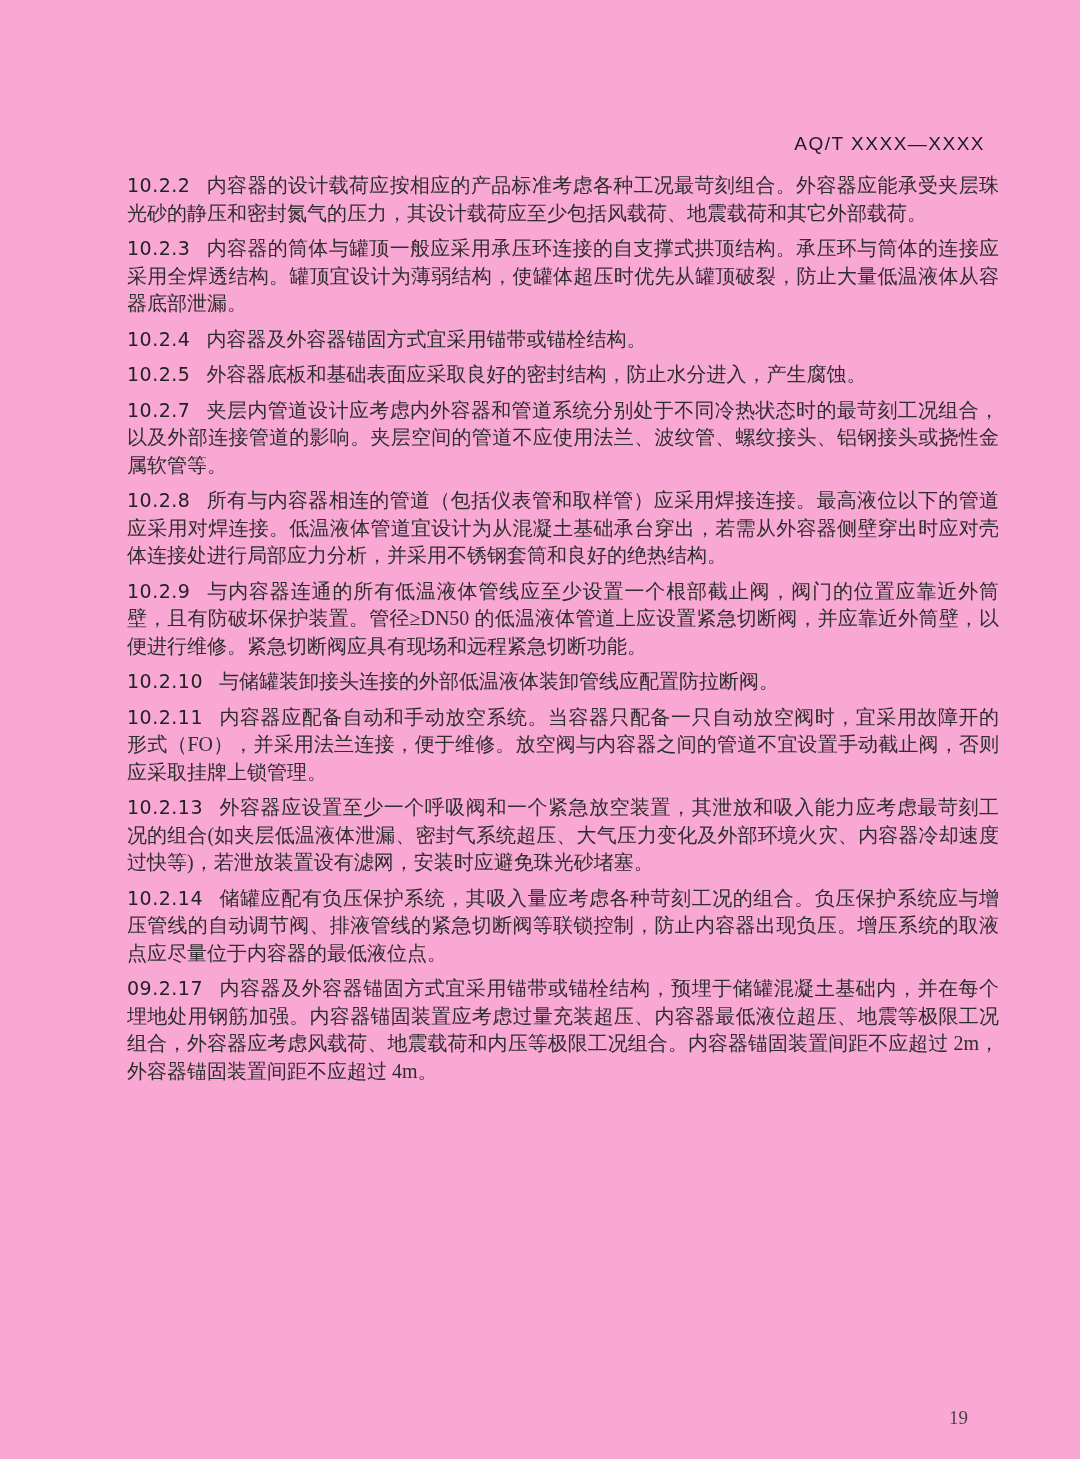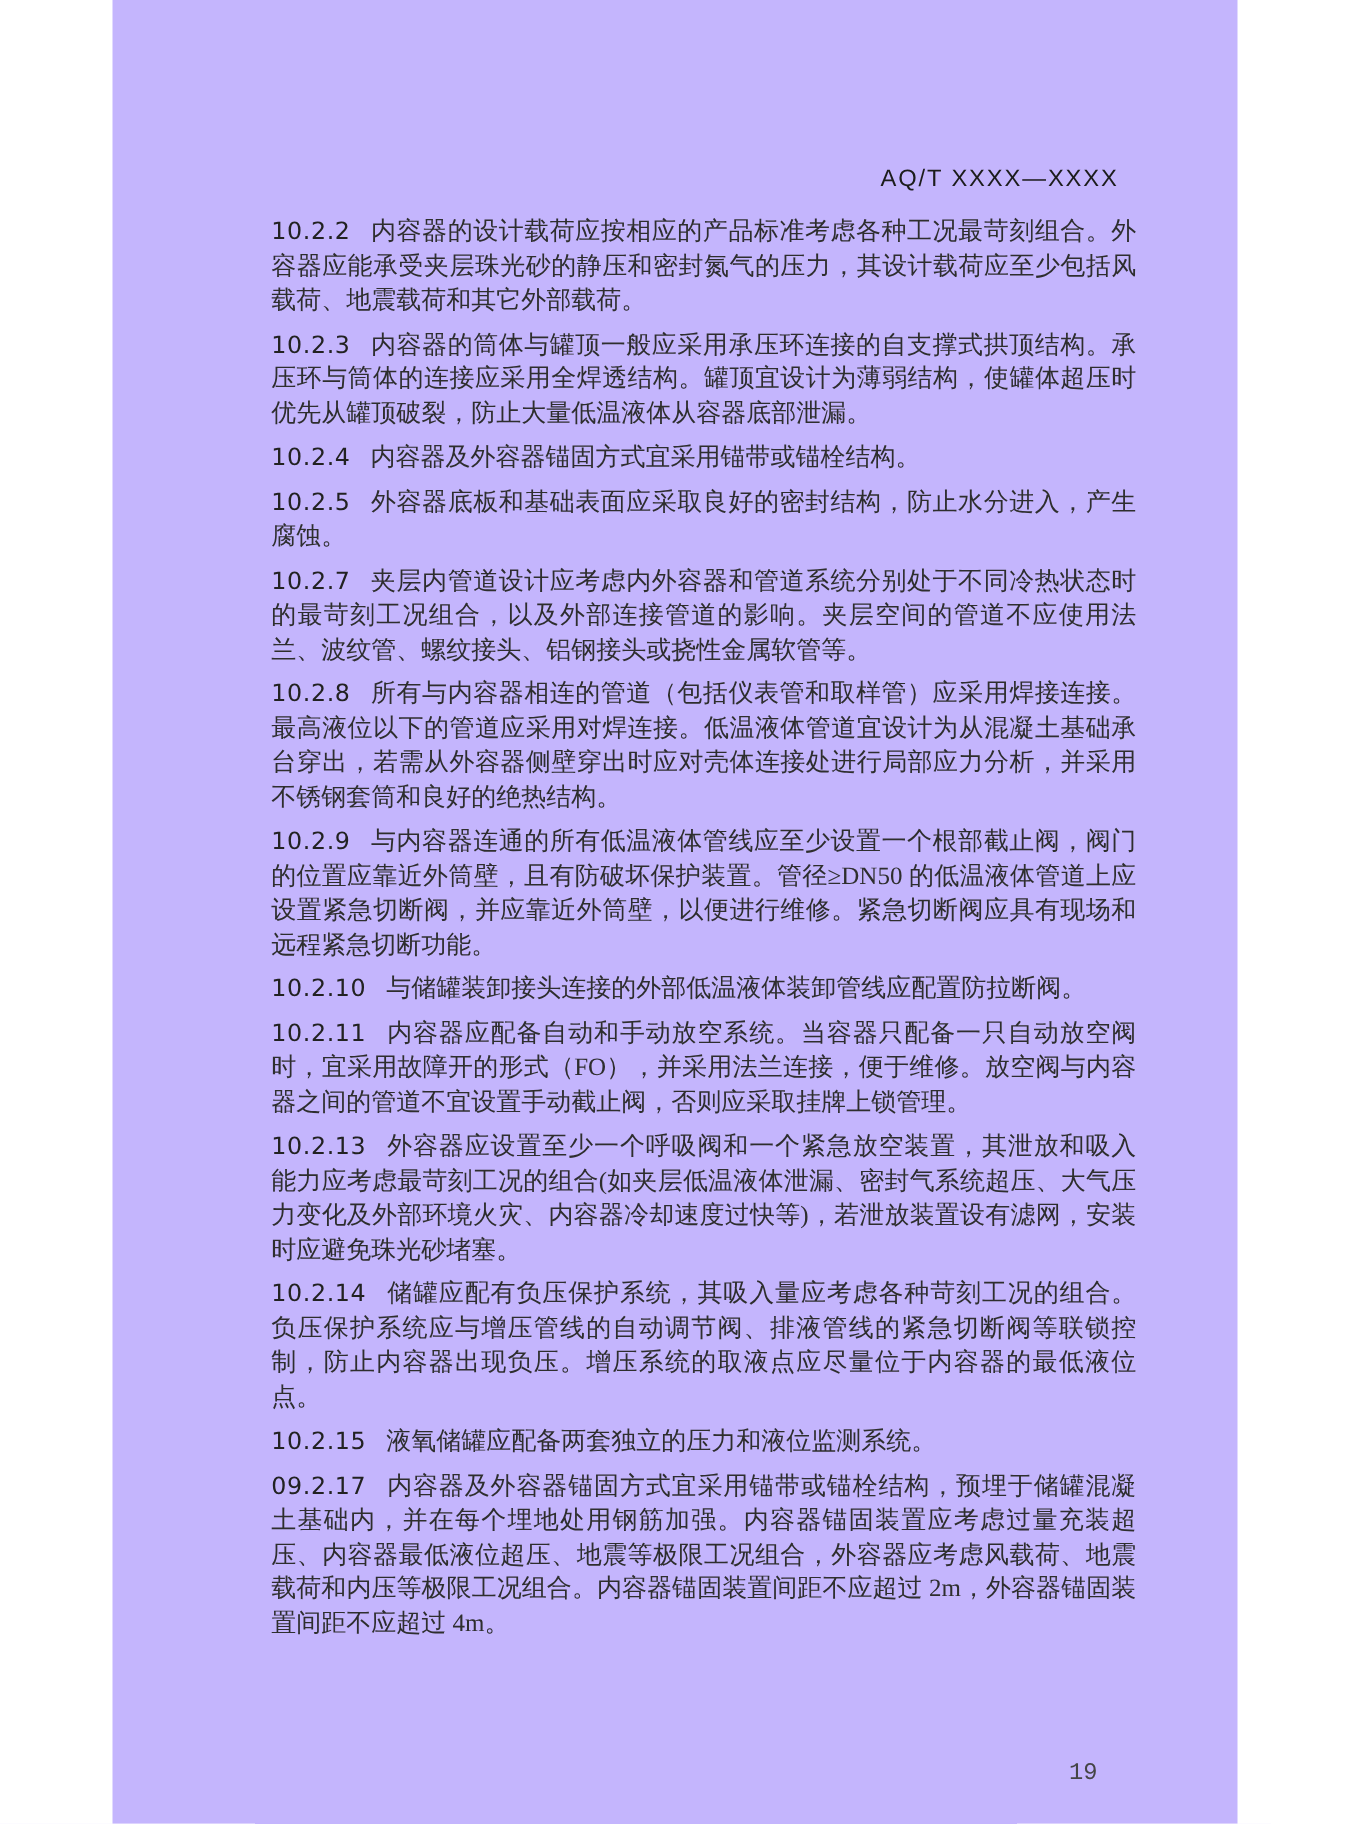--- a/index.html
+++ b/index.html
@@ -2,24 +2,24 @@
 <html lang="zh"><head>
 <meta charset="utf-8">
 <style>
   html, body {
     margin: 0;
     padding: 0;
     background: #ffffff;
   }
   .page {
     position: relative;
-    width: 900px;
+    width: 1080px;
     height: 1459px;
     margin: 0 auto;
-    background: #c4b5fd;
+    background: #f9a8d4;
     font-family: "Liberation Serif", "DejaVu Serif", serif;
     color: #2e2e2e;
     overflow: hidden;
     box-sizing: border-box;
   }
   .doc-header {
     position: absolute;
     top: 133px;
     right: 95px;
     font-family: "Liberation Sans", "DejaVu Sans", sans-serif;
@@ -49,21 +49,21 @@
     color: #222222;
     margin-right: 16px;
   }
   .clause .txt {
     color: #2e2e2e;
   }
   .page-footer {
     position: absolute;
     bottom: 30px;
     right: 112px;
-    font-family: Liberation Mono, monospace;
+    font-family: Liberation Serif, serif;
     font-size: 19px;
     color: #454545;
   }
 </style>
 </head>
 <body>
 
 <div class="page">
 
   <div class="doc-header">AQ/T XXXX—XXXX</div>
@@ -86,21 +86,20 @@
 
   <p class="clause"><span class="num">10.2.10</span><span class="txt">与储罐装卸接头连接的外部低温液体装卸管线应配置防拉断阀。</span></p>
 
   <p class="clause"><span class="num">10.2.11</span><span class="txt">内容器应配备自动和手动放空系统。当容器只配备一只自动放空阀时，宜采用故障开的形式（FO），并采用法兰连接，便于维修。放空阀与内容器之间的管道不宜设置手动截止阀，否则应采取挂牌上锁管理。</span></p>
 
 
   <p class="clause"><span class="num">10.2.13</span><span class="txt">外容器应设置至少一个呼吸阀和一个紧急放空装置，其泄放和吸入能力应考虑最苛刻工况的组合(如夹层低温液体泄漏、密封气系统超压、大气压力变化及外部环境火灾、内容器冷却速度过快等)，若泄放装置设有滤网，安装时应避免珠光砂堵塞。</span></p>
 
   <p class="clause"><span class="num">10.2.14</span><span class="txt">储罐应配有负压保护系统，其吸入量应考虑各种苛刻工况的组合。负压保护系统应与增压管线的自动调节阀、排液管线的紧急切断阀等联锁控制，防止内容器出现负压。增压系统的取液点应尽量位于内容器的最低液位点。</span></p>
 
-  <p class="clause"><span class="num">10.2.15</span><span class="txt">液氧储罐应配备两套独立的压力和液位监测系统。</span></p>
 
 
   <p class="clause"><span class="num">09.2.17</span><span class="txt">内容器及外容器锚固方式宜采用锚带或锚栓结构，预埋于储罐混凝土基础内，并在每个埋地处用钢筋加强。内容器锚固装置应考虑过量充装超压、内容器最低液位超压、地震等极限工况组合，外容器应考虑风载荷、地震载荷和内压等极限工况组合。内容器锚固装置间距不应超过 2m，外容器锚固装置间距不应超过 4m。</span></p>
 </div>
 
   <div class="page-footer">19</div>
 
 </div>
 
 </body></html>

